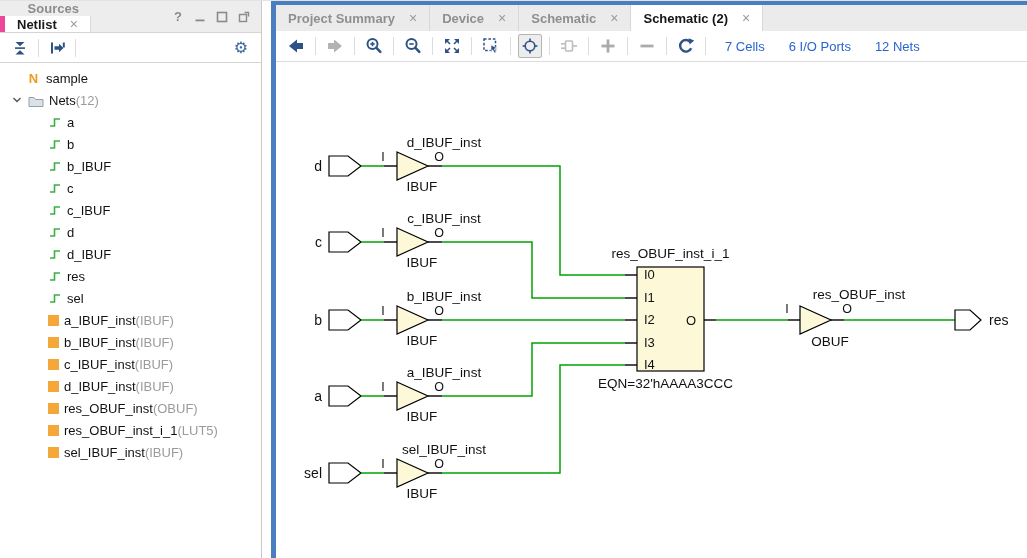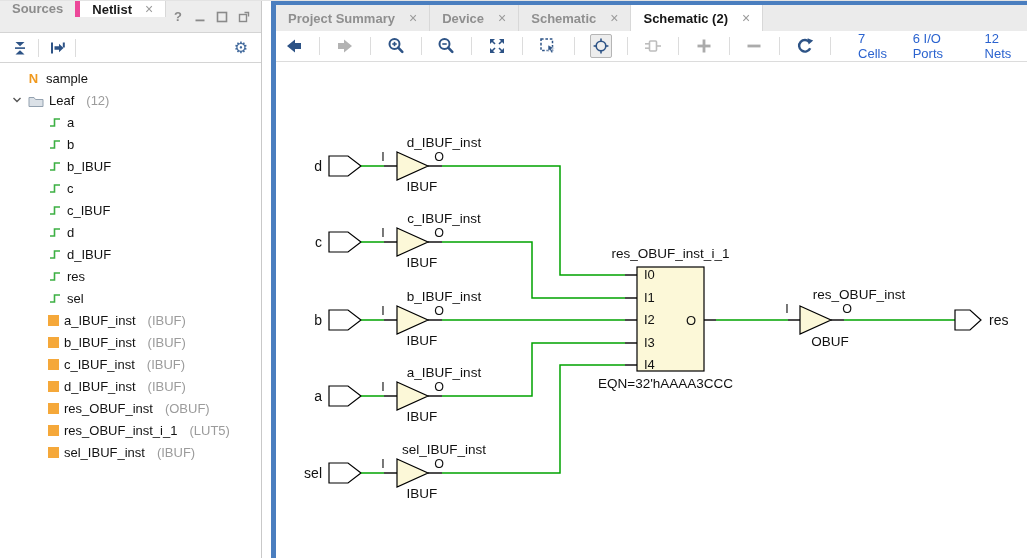--- a/index.html
+++ b/index.html
@@ -13,48 +13,48 @@
   .close{color:#9a9a9a;font-size:14px;font-weight:normal;}
   .winicons{margin-left:auto;display:flex;align-items:center;gap:8px;padding-right:10px;}
   .winicons .wi{display:flex;align-items:center;justify-content:center;width:14px;height:14px;color:#8a8a8a;font-size:13px;font-weight:bold;}
   .ltoolbar{height:30px;display:flex;align-items:center;border-bottom:1px solid #d4d4d4;background:#fff;padding:0 8px;}
   .sep{width:1px;height:18px;background:#dcdcdc;margin:0 6px;}
   .tbtn{width:24px;height:24px;display:flex;align-items:center;justify-content:center;}
   .gear{margin-left:auto;color:#41699c;font-size:16px;line-height:1;}
   .tree{flex:1;overflow:hidden;padding-top:4px;}
   .trow{height:22px;display:flex;align-items:center;font-size:13px;color:#121212;white-space:nowrap;}
   .trow .lbl{margin-left:5px;}
-  .muted{color:#9b9b9b;margin-left:12px;}
+  .muted{color:#9b9b9b;margin-left:0;}
   .n-ico{color:#f0991e;font-weight:bold;font-size:13px;width:15px;text-align:center;}
   .cell-ico{width:11px;height:11px;background:#f5a83a;display:inline-block;}
   .chev{display:flex;width:13px;justify-content:center;}
   
   .gapcol{width:9px;background:#fff;}
   .bluebar{width:5px;background:#4a7ebf;}
   
   .right{flex:1;display:flex;flex-direction:column;border-top:4px solid #4a7ebf;background:#fff;min-width:0;}
   .rtabbar{height:26px;background:#ebebeb;display:flex;align-items:stretch;}
   .rtab{display:flex;align-items:center;gap:14px;padding:0 12px;font-size:13px;font-weight:bold;color:#8f8f8f;border-right:1px solid #d8d8d8;}
   .rtab.active{background:#fff;color:#151515;}
-  .rtoolbar{height:31px;background:#fff;border-bottom:1px solid #dcdcdc;display:flex;align-items:center;padding:0 8px;gap:9px;}
+  .rtoolbar{height:31px;background:#fff;border-bottom:1px solid #dcdcdc;display:flex;align-items:center;padding:0 8px;gap:1px;}
   .toggled{border:1px solid #b5b5b5;background:#ededed;border-radius:2px;}
   .links{display:flex;gap:24px;margin-left:12px;font-size:13px;color:#2b63cf;}
   .links span{cursor:pointer;}
   .canvas{flex:1;background:#fff;position:relative;overflow:hidden;}
   #schematic-svg{display:block;}
   #schematic-svg text{font-family:"Liberation Sans",sans-serif;fill:#111;}
 </style>
 </head>
 <body>
 
 <div class="app">
 
   <div class="left">
     <div class="ltabbar">
-      <div id="left-tabs" style="display:flex;align-items:flex-start;">
+      <div id="left-tabs" style="display:flex;align-items:flex-end;flex-direction:column;">
           <div class="tab">
             <span>Sources</span>
           </div>
           <div class="tab active">
             <span>Netlist</span>
             <span class="close">×</span>
           </div>
         </div>
       <div class="winicons">
         <span class="wi">?</span>
@@ -105,21 +105,21 @@
           <span style="display: inline-block; width: 10px;"></span>
           <span class="chev">
             <svg width="12" height="12">
               <polyline points="2.5,4 6,7.5 9.5,4" fill="none" stroke="#555" stroke-width="1.4"></polyline>
             </svg>
           </span>
           <span style="width: 5px; display: inline-block;"></span>
           <svg width="16" height="13">
             <path d="M1,3.5 h5 l1.5,2 H15 v7 H1 z" fill="#dbe1e7" stroke="#93a1af" stroke-width="1"></path>
           </svg>
-          <span class="lbl">Leaf</span>
+          <span class="lbl">Nets</span>
           <span class="muted">(12)</span>
         </div>
         <div class="trow">
           <span style="display: inline-block; width: 48px;"></span>
           <svg width="14" height="14">
             <polyline points="2,11 6.5,11 6.5,4 12,4" fill="none" stroke="#3cb043" stroke-width="1.6"></polyline>
           </svg>
           <span class="lbl">a</span>
         </div>
         <div class="trow">

